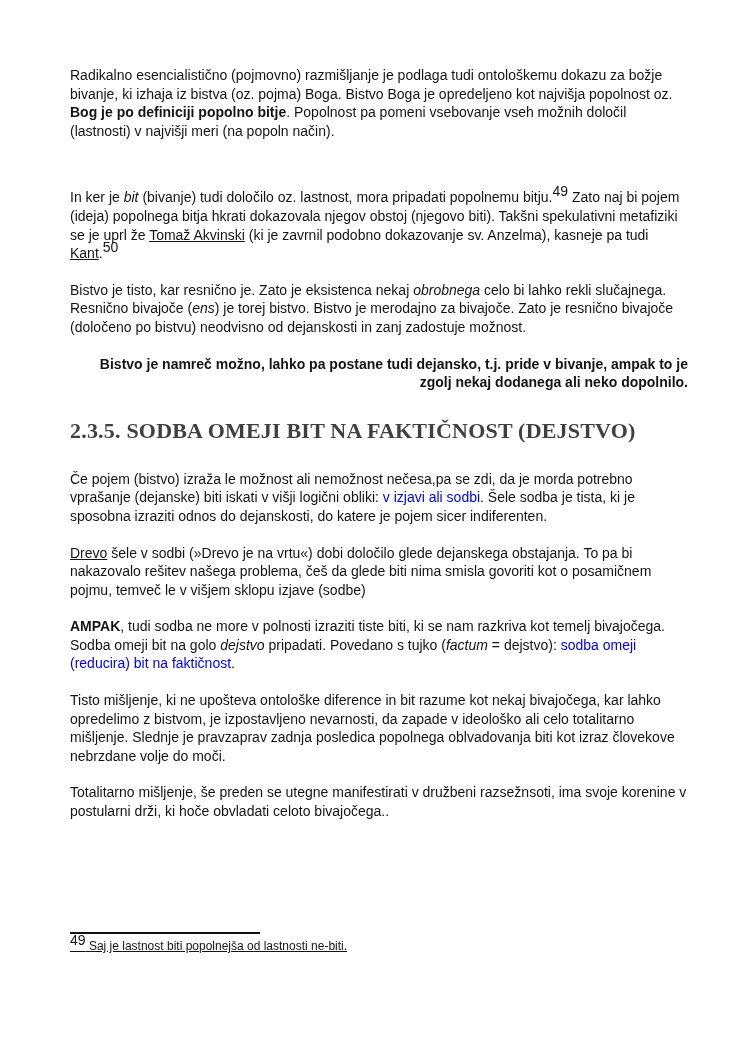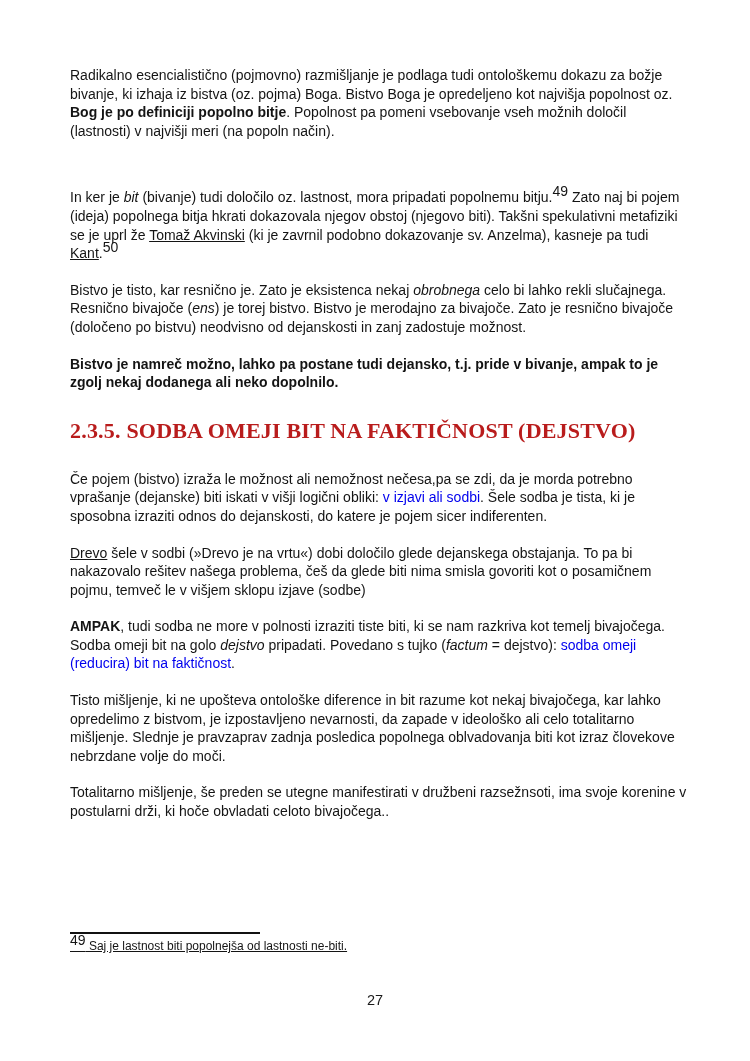--- a/index.html
+++ b/index.html
@@ -19,26 +19,26 @@
     padding: 66px 62px 0 70px;
     position: relative;
   }
   p.body {
     font-size: 14px;
     line-height: 18.6px;
     margin: 0 0 18px 0;
     text-align: left;
   }
   p.body.gap-after { margin-bottom: 48px; }
-  p.body.tight-after { margin-bottom: 8px; }
+  p.body.tight-after { margin-bottom: 8px; text-align: right; }
   h2.sect {
     font-family: "Liberation Serif", serif;
     font-weight: bold;
     font-size: 22px;
-    color: #b91c1c;
+    color: #404040;
     margin: 26px 0 26px 0;
     letter-spacing: 0.2px;
   }
   h2.sect.more-top { margin-top: 32px; }
   
   span.b  { font-weight: bold; }
   span.i  { font-style: italic; }
   span.u  { text-decoration: underline; }
   span.bb { font-weight: normal; color: #0000ee; }
   span.sup {
@@ -100,15 +100,14 @@
 
   <p class="body"><span>Tisto mišljenje, ki ne upošteva ontološke diference in bit razume kot nekaj bivajočega, kar lahko opredelimo z bistvom, je izpostavljeno nevarnosti, da zapade v ideološko ali celo totalitarno mišljenje. Slednje je pravzaprav zadnja posledica popolnega oblvadovanja biti kot izraz človekove nebrzdane volje do moči.</span></p>
 
   <p class="body"><span>Totalitarno mišljenje, še preden se utegne manifestirati v družbeni razsežnsoti, ima svoje korenine v postularni drži, ki hoče obvladati celoto bivajočega..</span></p>
 
   <div class="footnote-area">
     <hr class="footnote-rule">
     <p class="footnote"><span class="sup">49</span><span> Saj je lastnost biti popolnejša od lastnosti ne-biti.</span></p>
   </div>
 
-  <div class="page-footer">27</div>
 
 </div>
 
 </body></html>

